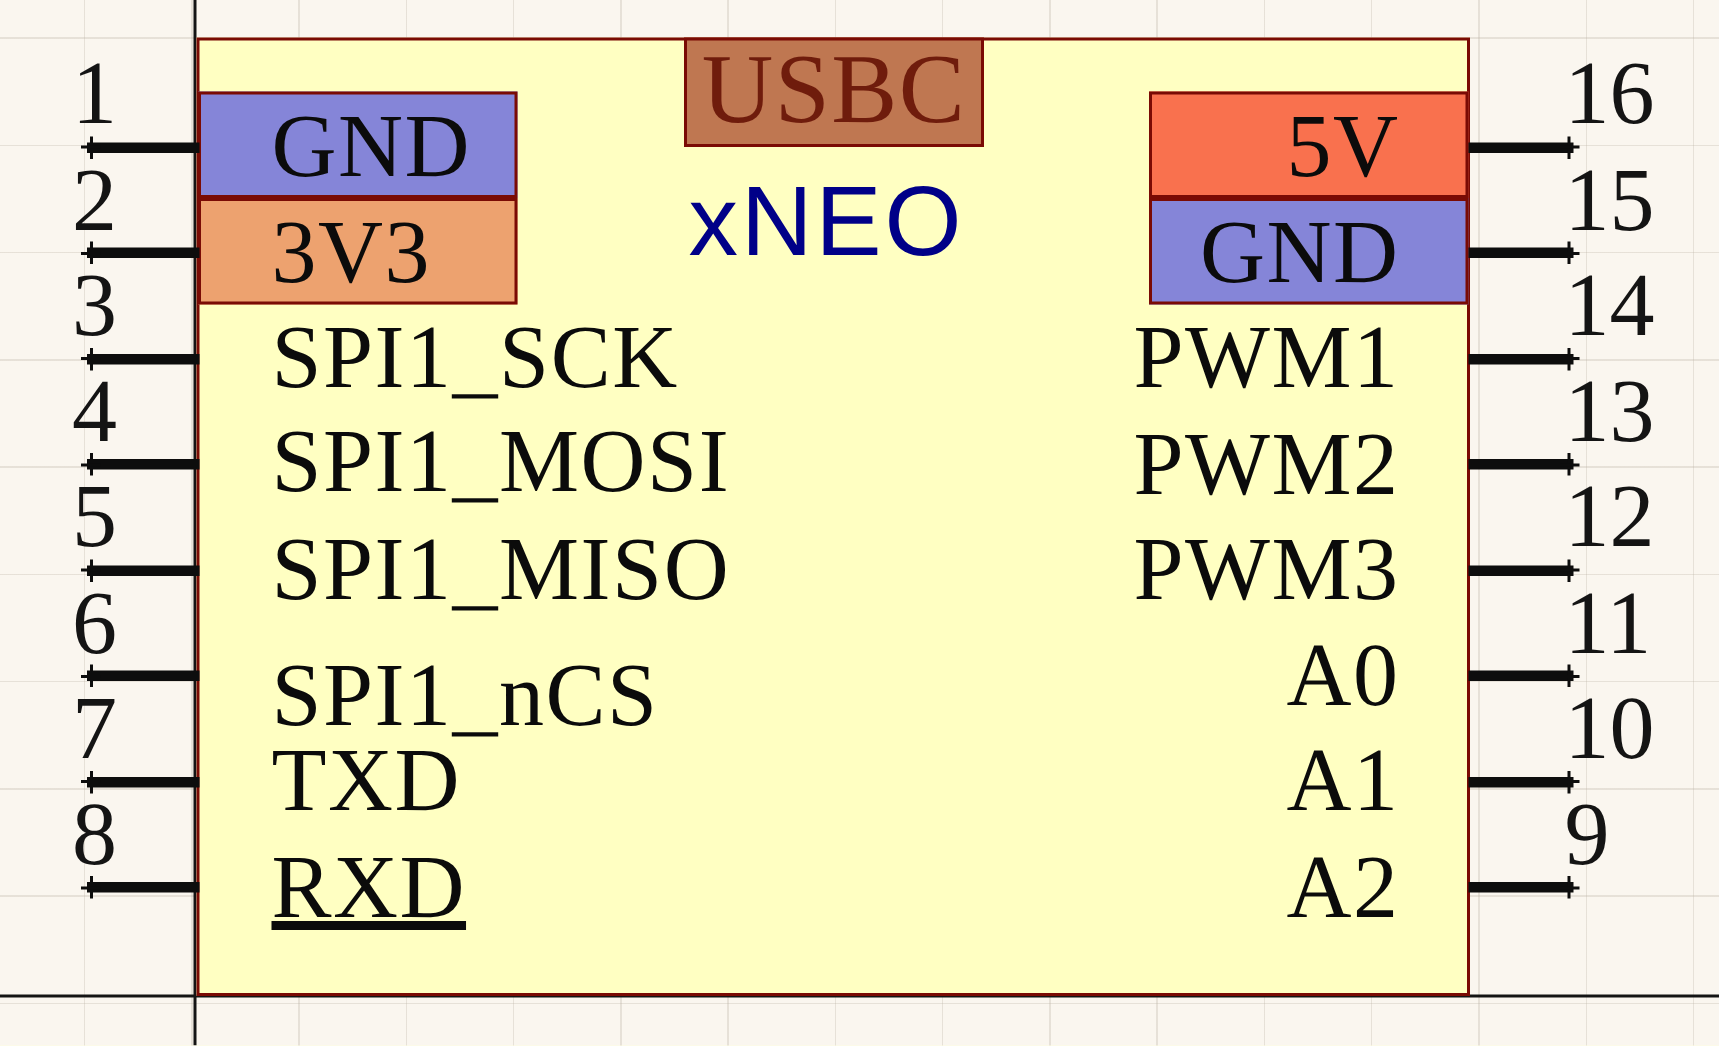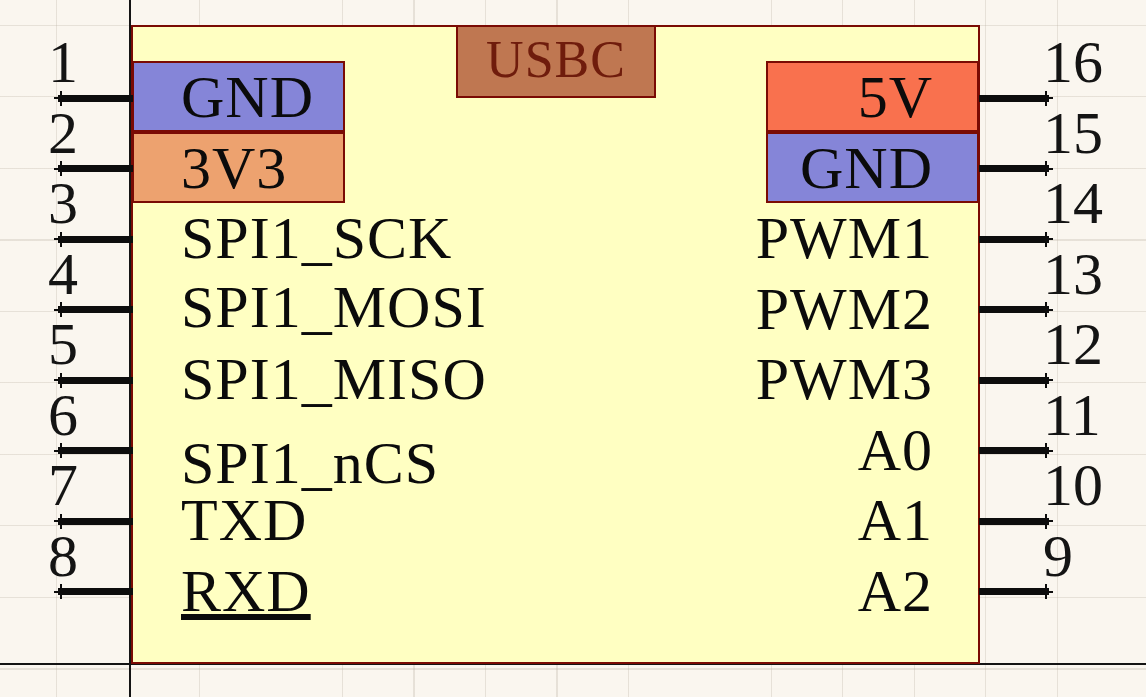--- a/index.html
+++ b/index.html
@@ -35,21 +35,21 @@
     z-index:2;
   }
   .usbc{
     position:absolute; left:456px; top:25px; width:200px; height:73px;
     box-sizing:border-box;
     background:#BF7751; border:2px solid #7A0B04;
     z-index:3;
     display:flex; align-items:center; justify-content:center;
   }
   .usbc-label{
-    color:#6F1C0C; font-size:52px; line-height:1; letter-spacing:1px;
+    color:#6F1C0C; font-size:66px; line-height:1; letter-spacing:1px;
     transform:translateY(-2px);
   }
   .value-label{
     position:absolute; left:459px; top:114px; z-index:3;
     color:#000088;
     font-family:"Liberation Sans", sans-serif;
     font-size:66px; line-height:1; letter-spacing:2px;
   }
   .pin-wire{position:absolute; height:7px; background:#0D0D0D; z-index:4;}
   .pin-wire.left{left:58px; width:75px;}
@@ -77,20 +77,21 @@
 <div id="canvas">
   <div class="vwire"></div>
   <div class="hwire"></div>
 
   <div class="body"></div>
 
   <div class="usbc">
     <span class="usbc-label">USBC</span>
   </div>
 
+  <div class="value-label">xNEO</div>
 
   <div id="pins-layer">
       <div class="hlbox" style="left: 132px; top: 61px; background: rgb(133, 133, 216);"></div>
       <div class="pin-wire left" style="top: 94.5px;">
         <span class="cross-v"></span>
         <span class="cross-h"></span>
       </div>
       <div class="pin-num left" style="top: 32px;">1</div>
       <div class="pin-name left" style="top: 67px;">GND</div>
       <div class="hlbox" style="left: 132px; top: 131.571px; background: rgb(237, 162, 111);"></div>

